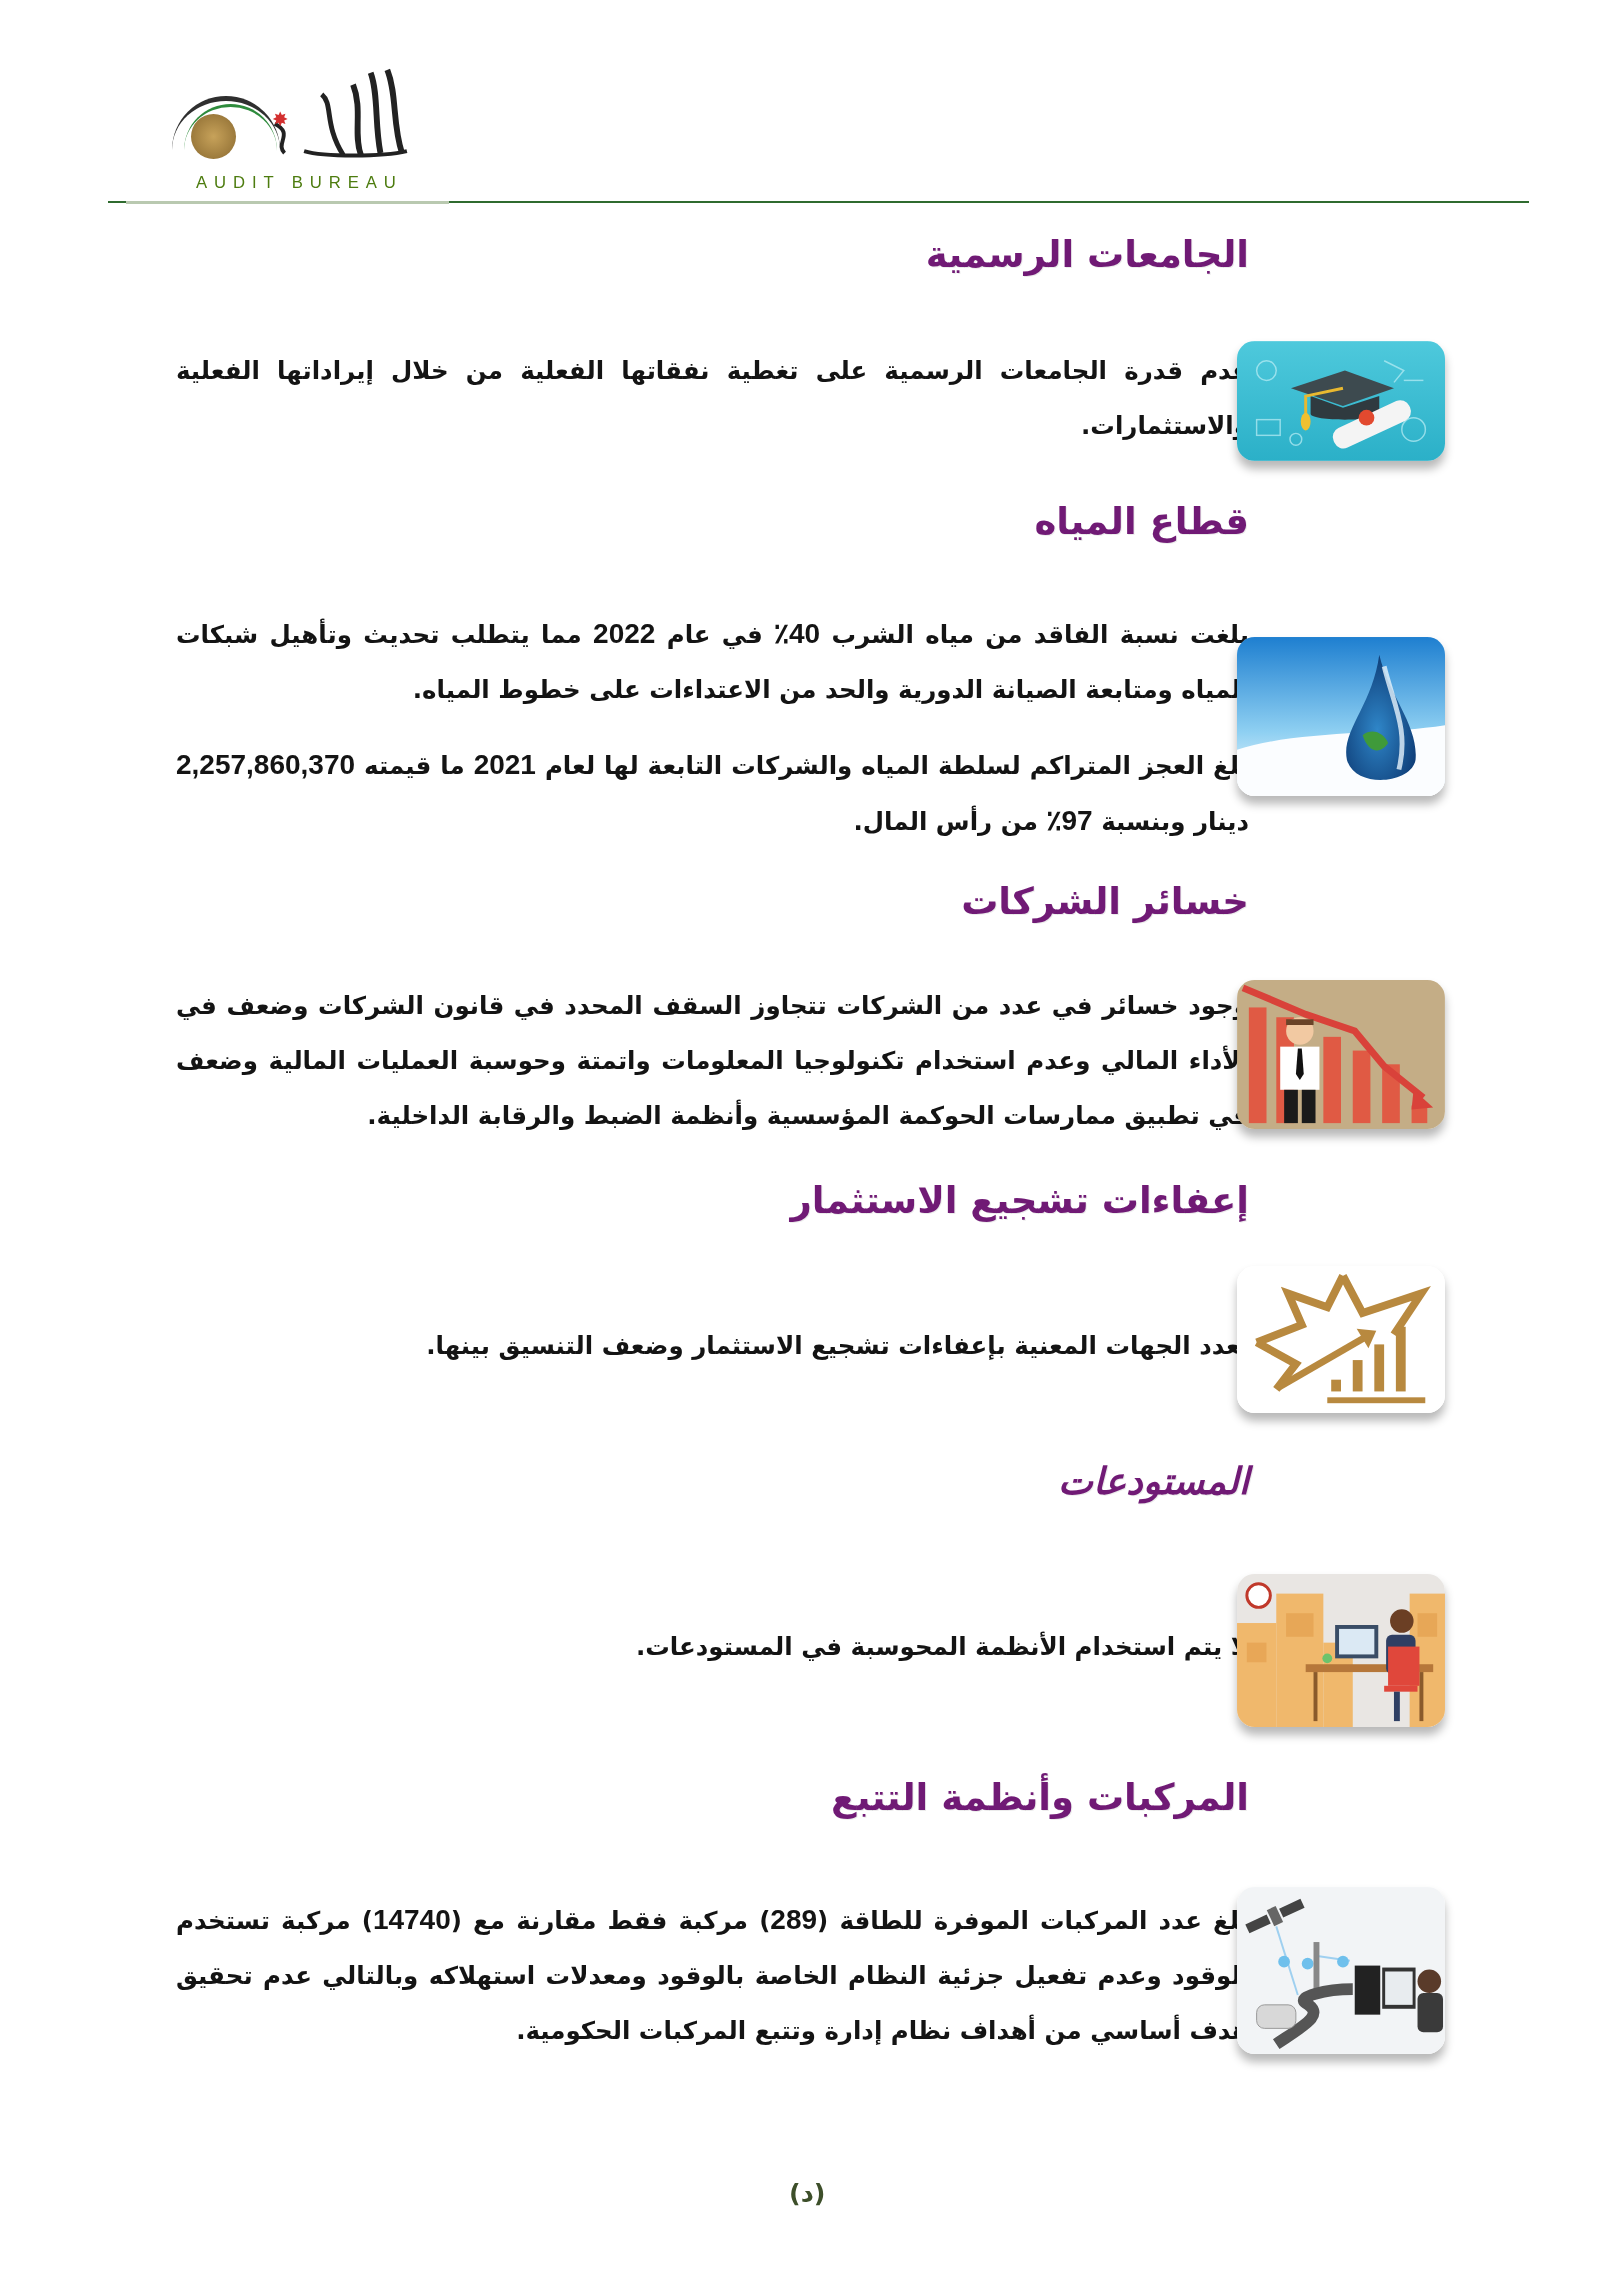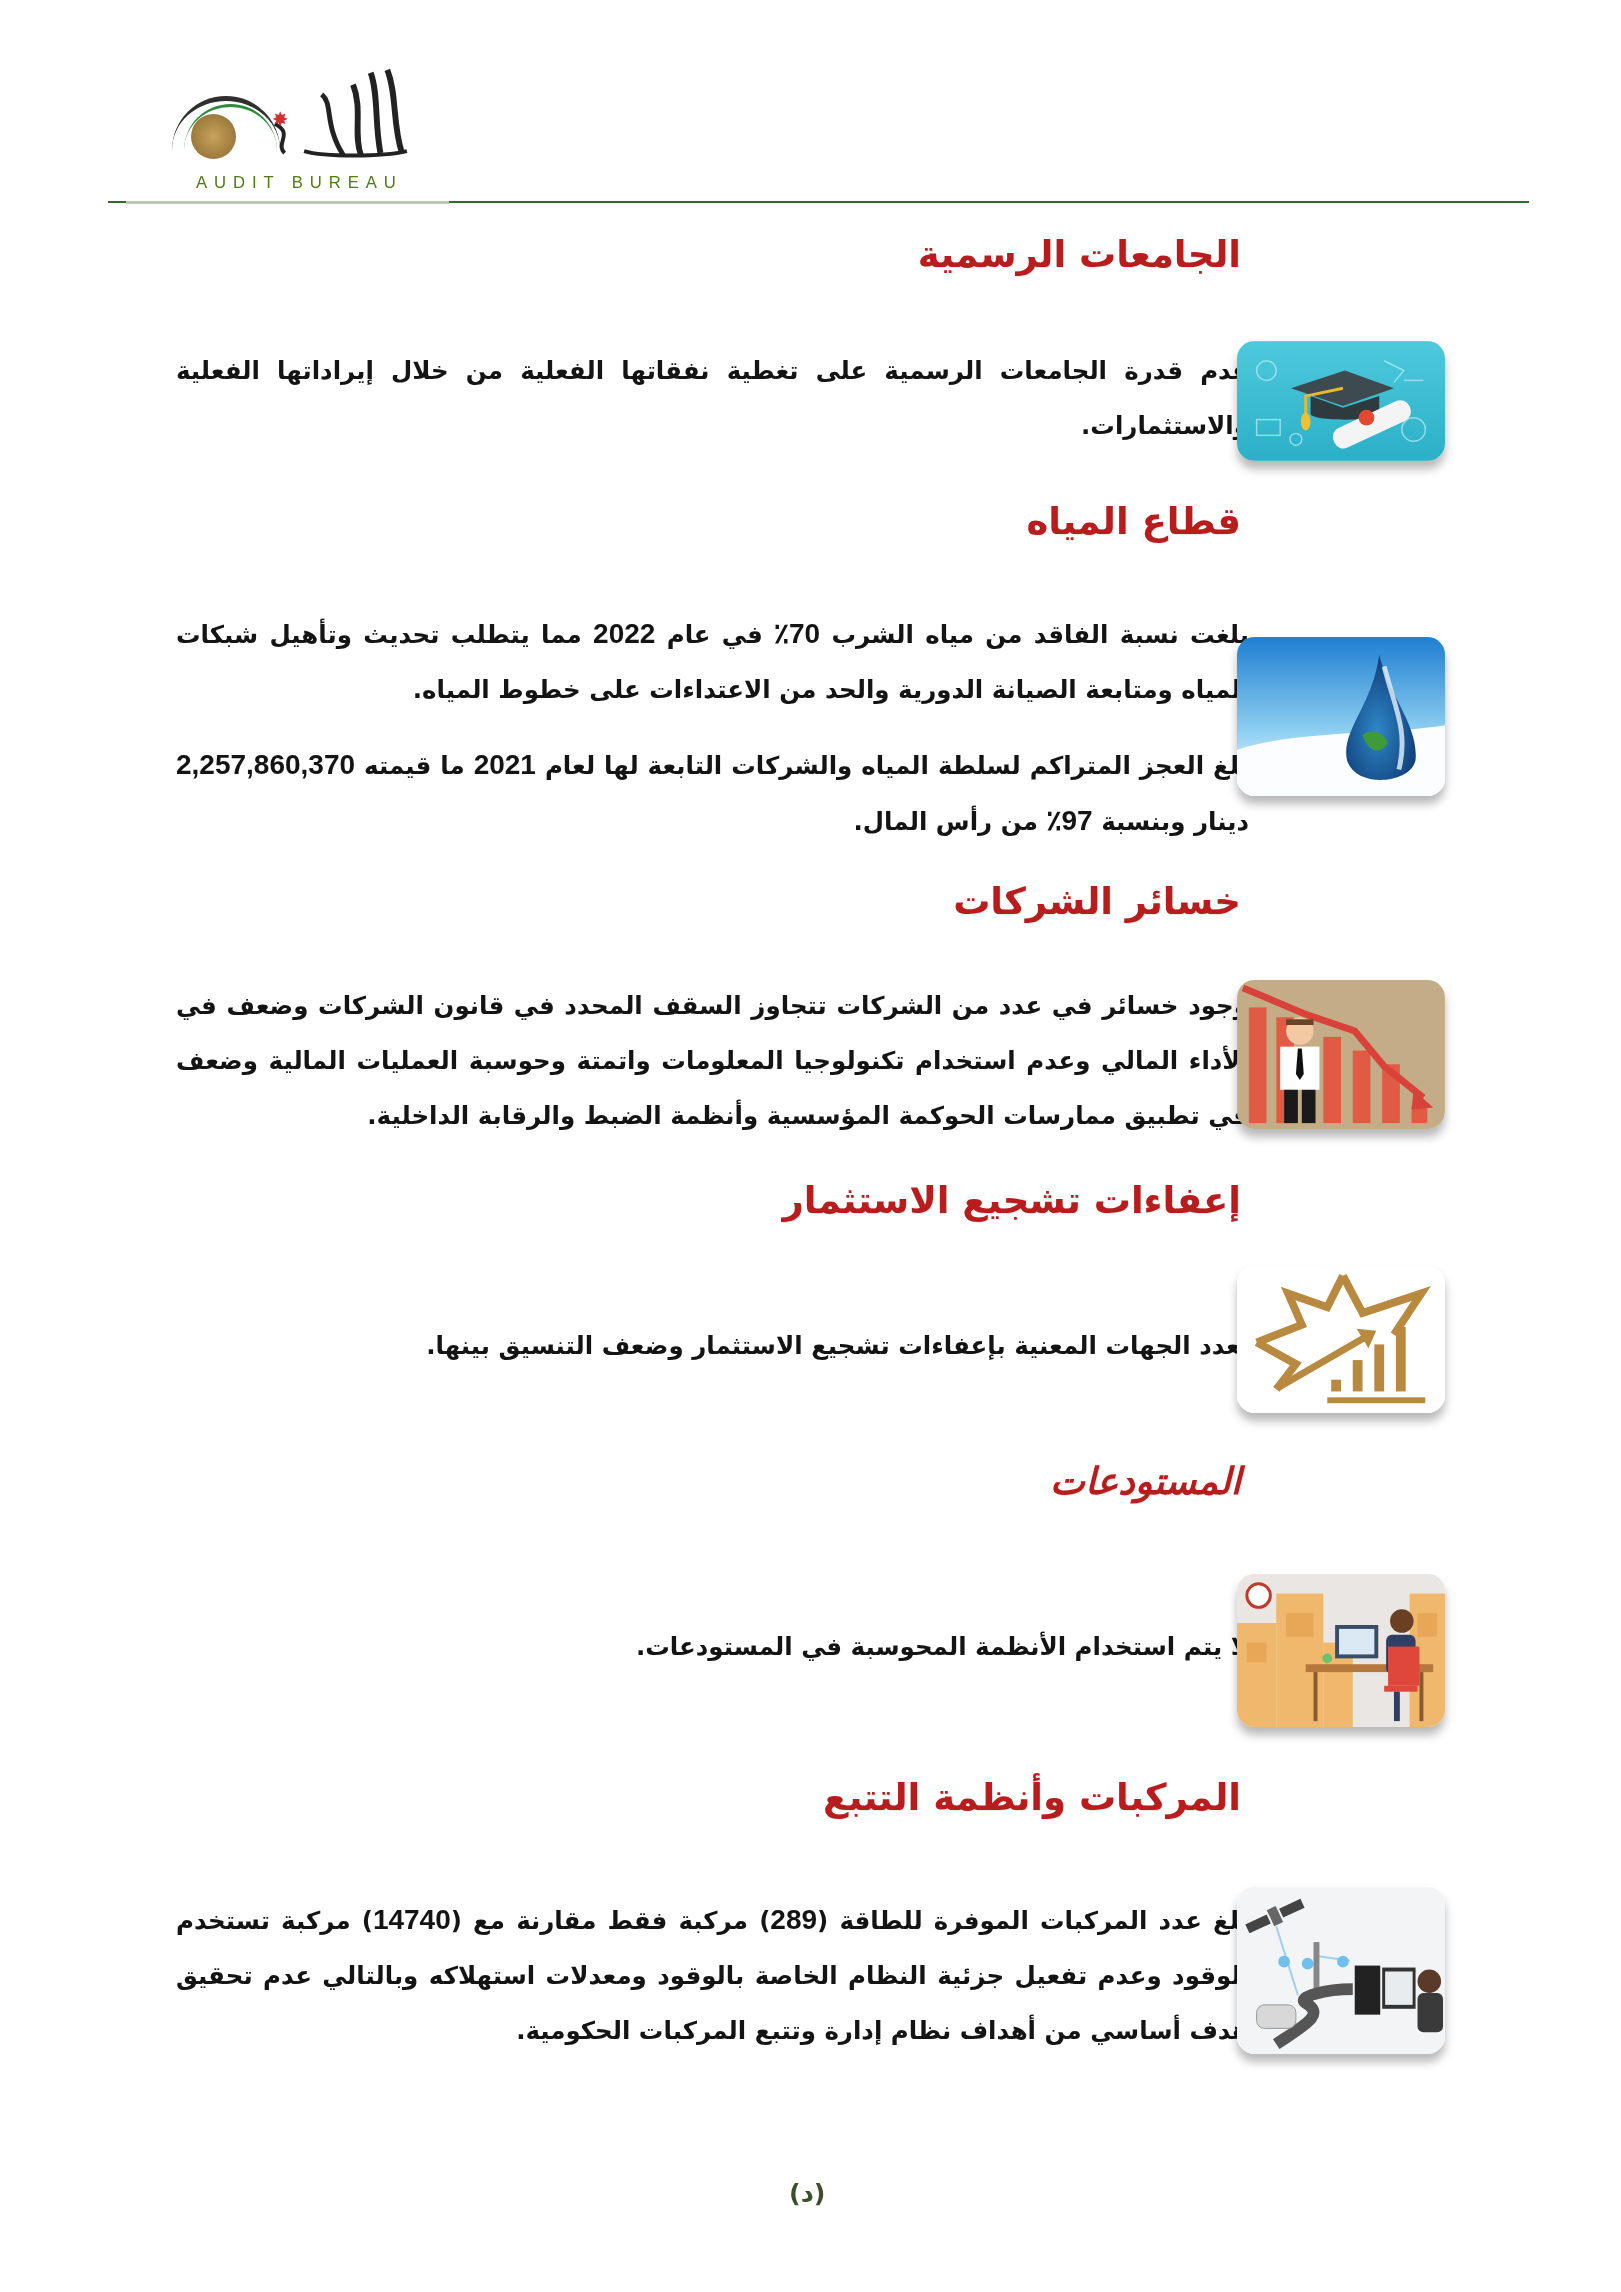--- a/index.html
+++ b/index.html
@@ -24,21 +24,21 @@
     font-size: 16.7px; letter-spacing: 6.9px; color: #4d7c0f; direction: ltr; }
   .report-title { position: absolute; right: 19.6px; top: 61px; font-family: "DejaVu Serif", serif;
     font-size: 43px; color: #3d6b2f; white-space: nowrap; }
   .report-title .year { font-weight: bold; color: #3a5f2a; }
   .rule { position: absolute; left: 108px; top: 201px; width: 1421px; height: 3.9px; z-index: 2; }
   .rule .dark { position: absolute; left: 0; right: 0; top: 0; height: 2px; background: #2f6b2f; }
   .rule .light { position: absolute; left: 17.6px; width: 323px; top: 0; height: 2.9px; background: #b9c9b0; }
 
   
   .section { position: absolute; right: 372px; left: 176px; z-index: 2; }
-  .sec-title { position: absolute; right: 8px; font-size: 37px; font-weight: bold; color: #b91c1c;
+  .sec-title { position: absolute; right: 0; font-size: 37px; font-weight: bold; color: #701a75;
     white-space: nowrap; text-shadow: 1px 1px 0 rgba(0,0,0,0.08); }
   .sec-body { position: absolute; right: 0; left: 0; font-size: 24.5px; font-weight: bold; line-height: 55px;
     color: #141414; text-align: justify; text-align-last: right; }
   .sec-body p + p { margin-top: 19.6px; }
   .sec-body .num { font-family: "Liberation Sans", sans-serif; font-weight: bold; font-size: 28px; }
   .icon-card { position: absolute; left: 1237px; width: 208px; border-radius: 17.6px; overflow: hidden; z-index: 2;
     box-shadow: 0 7.8px 9.8px rgba(0,0,0,0.28), inset 0 2px 2px rgba(255,255,255,0.6); }
   .icon-card svg { width: 100%; height: 100%; display: block; }
 
   .page-number { position: absolute; left: 789px; top: 2178px; font-size: 25.5px; font-weight: bold;
@@ -127,21 +127,21 @@
     <path d="M108 48 l-38 8 v22" stroke="#e8b830" stroke-width="3" fill="none"></path>
     <ellipse cx="70" cy="82" rx="5" ry="9" fill="#f0c030"></ellipse>
     <rect x="95" y="74" width="85" height="22" rx="10" fill="#f4f4f4" transform="rotate(-25 137 85)"></rect>
     <circle cx="132" cy="78" r="8" fill="#e2492f"></circle>
   </svg>
 </div>
 
 <section class="section" style="top:500px;">
   <h2 class="sec-title" style="top:0px;">قطاع المياه</h2>
   <div class="sec-body" style="top:106px;">
-    <p>بلغت نسبة الفاقد من مياه الشرب <span class="num">70٪</span> في عام <span class="num">2022</span> مما يتطلب تحديث وتأهيل شبكات المياه ومتابعة الصيانة الدورية والحد من الاعتداءات على خطوط المياه.</p>
+    <p>بلغت نسبة الفاقد من مياه الشرب <span class="num">40٪</span> في عام <span class="num">2022</span> مما يتطلب تحديث وتأهيل شبكات المياه ومتابعة الصيانة الدورية والحد من الاعتداءات على خطوط المياه.</p>
     <p>بلغ العجز المتراكم لسلطة المياه والشركات التابعة لها لعام <span class="num">2021</span> ما قيمته <span class="num">2,257,860,370</span> دينار وبنسبة <span class="num">97٪</span> من رأس المال.</p>
   </div>
 </section>
 <div class="icon-card" style="top:637px;height:159px;">
   <svg viewBox="0 0 212 162">
     <defs>
       <linearGradient id="g2" x1="0" y1="0" x2="0" y2="1">
           <stop offset="0" stop-color="#1e7fd0"></stop>
           <stop offset="0.6" stop-color="#8fd0f2"></stop>
           <stop offset="1" stop-color="#ffffff"></stop>

